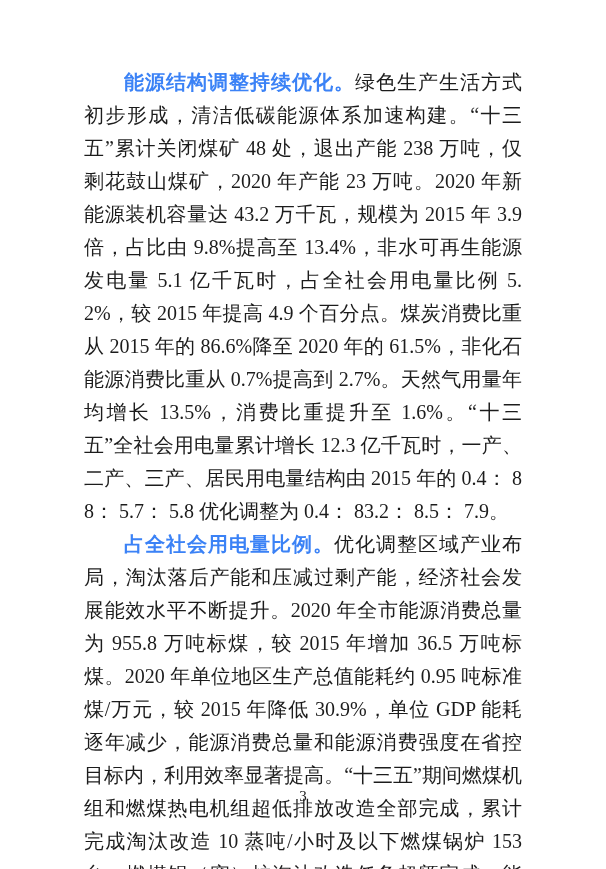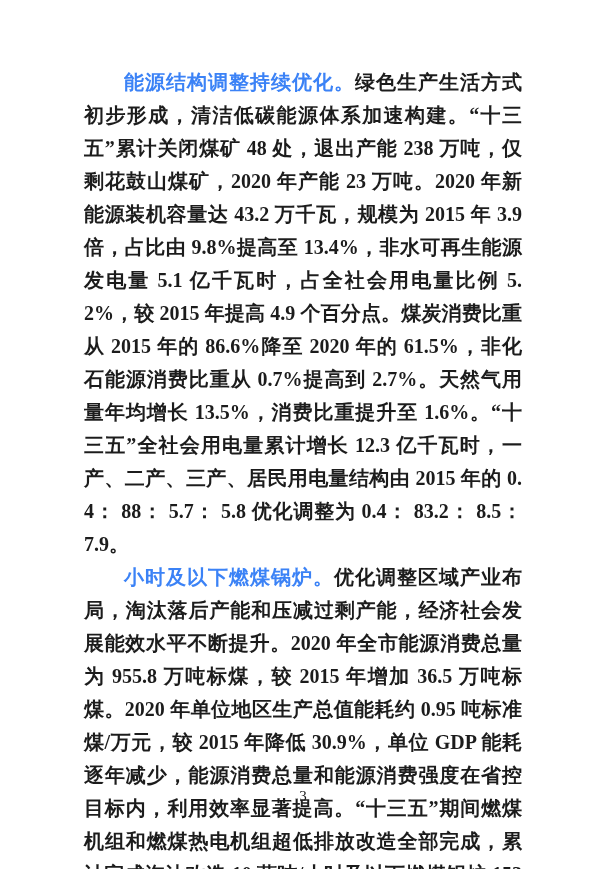--- a/index.html
+++ b/index.html
@@ -31,21 +31,21 @@
     text-indent: 40px;
     word-break: break-all;
   }
   .para-lead {
     font-family: "Liberation Sans", "DejaVu Sans", sans-serif;
     font-weight: 700;
     color: #3b82f6;
   }
   .para-body {
     font-family: "Liberation Serif", "DejaVu Serif", serif;
-    font-weight: 700;
+    font-weight: 400;
   }
   .page-footer {
     position: absolute;
     left: 0;
     top: 788px;
     width: 606px;
     text-align: center;
     font-size: 15px;
     color: #1c1c1c;
     font-family: "Liberation Serif", "DejaVu Serif", serif;
@@ -53,19 +53,19 @@
 </style>
 </head>
 <body>
 
 <div class="page">
 
   <div class="text-block">
 
     <p class="para"><span class="para-lead">能源结构调整持续优化。</span><span class="para-body">绿色生产生活方式初步形成，清洁低碳能源体系加速构建。“十三五”累计关闭煤矿 48 处，退出产能 238 万吨，仅剩花鼓山煤矿，2020 年产能 23 万吨。2020 年新能源装机容量达 43.2 万千瓦，规模为 2015 年 3.9 倍，占比由 9.8%提高至 13.4%，非水可再生能源发电量 5.1 亿千瓦时，占全社会用电量比例 5.2%，较 2015 年提高 4.9 个百分点。煤炭消费比重从 2015 年的 86.6%降至 2020 年的 61.5%，非化石能源消费比重从 0.7%提高到 2.7%。天然气用量年均增长 13.5%，消费比重提升至 1.6%。“十三五”全社会用电量累计增长 12.3 亿千瓦时，一产、二产、三产、居民用电量结构由 2015 年的 0.4： 88： 5.7： 5.8 优化调整为 0.4： 83.2： 8.5： 7.9。</span></p>
 
-    <p class="para"><span class="para-lead">小时及以下燃煤锅炉。</span><span class="para-body">优化调整区域产业布局，淘汰落后产能和压减过剩产能，经济社会发展能效水平不断提升。2020 年全市能源消费总量为 955.8 万吨标煤，较 2015 年增加 36.5 万吨标煤。2020 年单位地区生产总值能耗约 0.95 吨标准煤/万元，较 2015 年降低 30.9%，单位 GDP 能耗逐年减少，能源消费总量和能源消费强度在省控目标内，利用效率显著提高。“十三五”期间燃煤机组和燃煤热电机组超低排放改造全部完成，累计完成淘汰改造 10 蒸吨/小时及以下燃煤锅炉 153 台，燃煤锅（窑）炉淘汰改造任务超额完成，能源领域二氧化碳等排放均明显下降。全市重点监测的 35 项</span></p>
+    <p class="para"><span class="para-lead">占全社会用电量比例。</span><span class="para-body">优化调整区域产业布局，淘汰落后产能和压减过剩产能，经济社会发展能效水平不断提升。2020 年全市能源消费总量为 955.8 万吨标煤，较 2015 年增加 36.5 万吨标煤。2020 年单位地区生产总值能耗约 0.95 吨标准煤/万元，较 2015 年降低 30.9%，单位 GDP 能耗逐年减少，能源消费总量和能源消费强度在省控目标内，利用效率显著提高。“十三五”期间燃煤机组和燃煤热电机组超低排放改造全部完成，累计完成淘汰改造 10 蒸吨/小时及以下燃煤锅炉 153 台，燃煤锅（窑）炉淘汰改造任务超额完成，能源领域二氧化碳等排放均明显下降。全市重点监测的 35 项</span></p>
 
   </div>
 
   <div class="page-footer">3</div>
 
 </div>
 
 </body></html>

